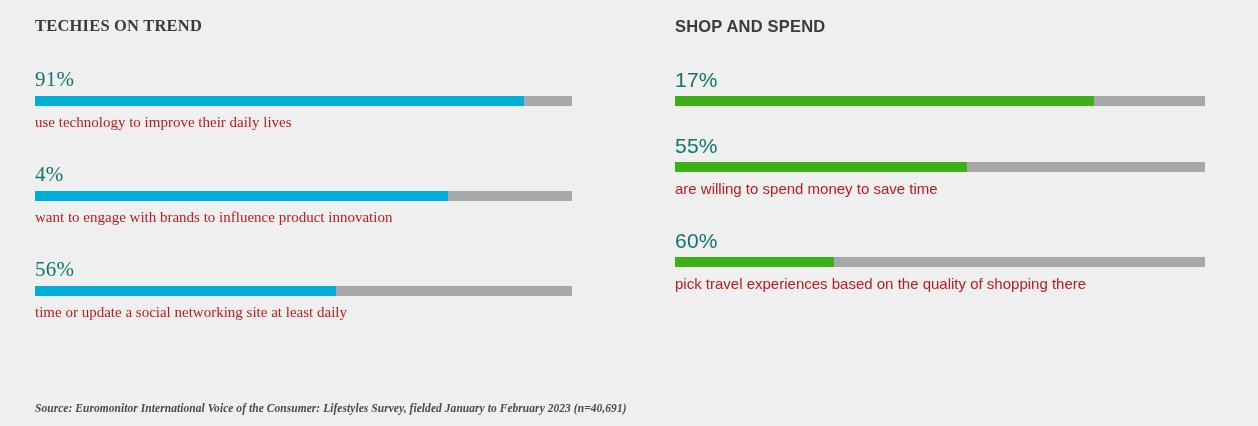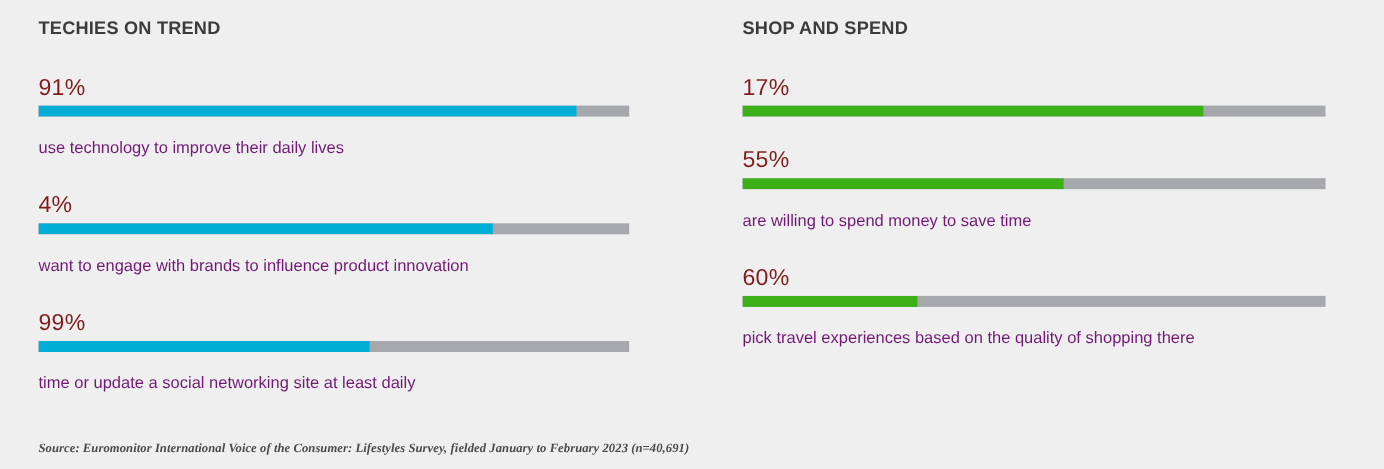--- a/index.html
+++ b/index.html
@@ -22,21 +22,21 @@
   }
   .columns {
     display: flex;
     flex-direction: row;
     padding-top: 16px;
   }
   .column {
     width: 629px;
     box-sizing: border-box;
   }
-  .column.left  { padding-left: 35px; }
+  .column.left  { padding-left: 35px; font-family: Liberation Serif, serif; }
   .column.right { padding-left: 46px; }
 
   .col-title {
     font-size: 16.5px;
     font-weight: bold;
     letter-spacing: 0.2px;
     color: #3b3b3b;
     margin: 0 0 31px 0;
     text-transform: uppercase;
     line-height: 20px;
@@ -44,21 +44,21 @@
   }
 
   .stat {
     margin-bottom: 27px;
   }
   .stat:last-child { margin-bottom: 0; }
 
   .stat-value {
     font-size: 21px;
     font-weight: normal;
-    color: #7f1d1d;
+    color: #0f766e;
     line-height: 25px;
     margin-bottom: 4px;
     letter-spacing: 0.2px;
   }
 
   .bar-track {
     position: relative;
     height: 10px;
     background: #a6a8ab;
     overflow: hidden;
@@ -70,23 +70,23 @@
     position: absolute;
     left: 0;
     top: 0;
     height: 100%;
   }
   .bar-fill.blue  { background: #00aed6; }
   .bar-fill.green { background: #3cb117; }
 
   .stat-label {
     font-size: 15px;
-    color: #701a75;
+    color: #b91c1c;
     line-height: 25px;
-    margin-top: 16px;
+    margin-top: 4px;
     max-width: 520px;
   }
   .column.right .stat-label { max-width: 510px; }
 
   .source {
     position: absolute;
     left: 35px;
     bottom: 12px;
     font-family: "Liberation Serif", serif;
     font-style: italic;
@@ -118,21 +118,21 @@
 
       <div class="stat">
         <div class="stat-value">4%</div>
         <div class="bar-track blue-track">
           <div class="bar-fill blue" style="width: 77%;"></div>
         </div>
         <div class="stat-label">want to engage with brands to influence product innovation</div>
       </div>
 
       <div class="stat">
-        <div class="stat-value">99%</div>
+        <div class="stat-value">56%</div>
         <div class="bar-track blue-track">
           <div class="bar-fill blue" style="width: 56%;"></div>
         </div>
         <div class="stat-label">time or update a social networking site at least daily</div>
       </div>
     </div>
 
     <div class="column right">
       <div class="col-title">SHOP AND SPEND</div>
 

